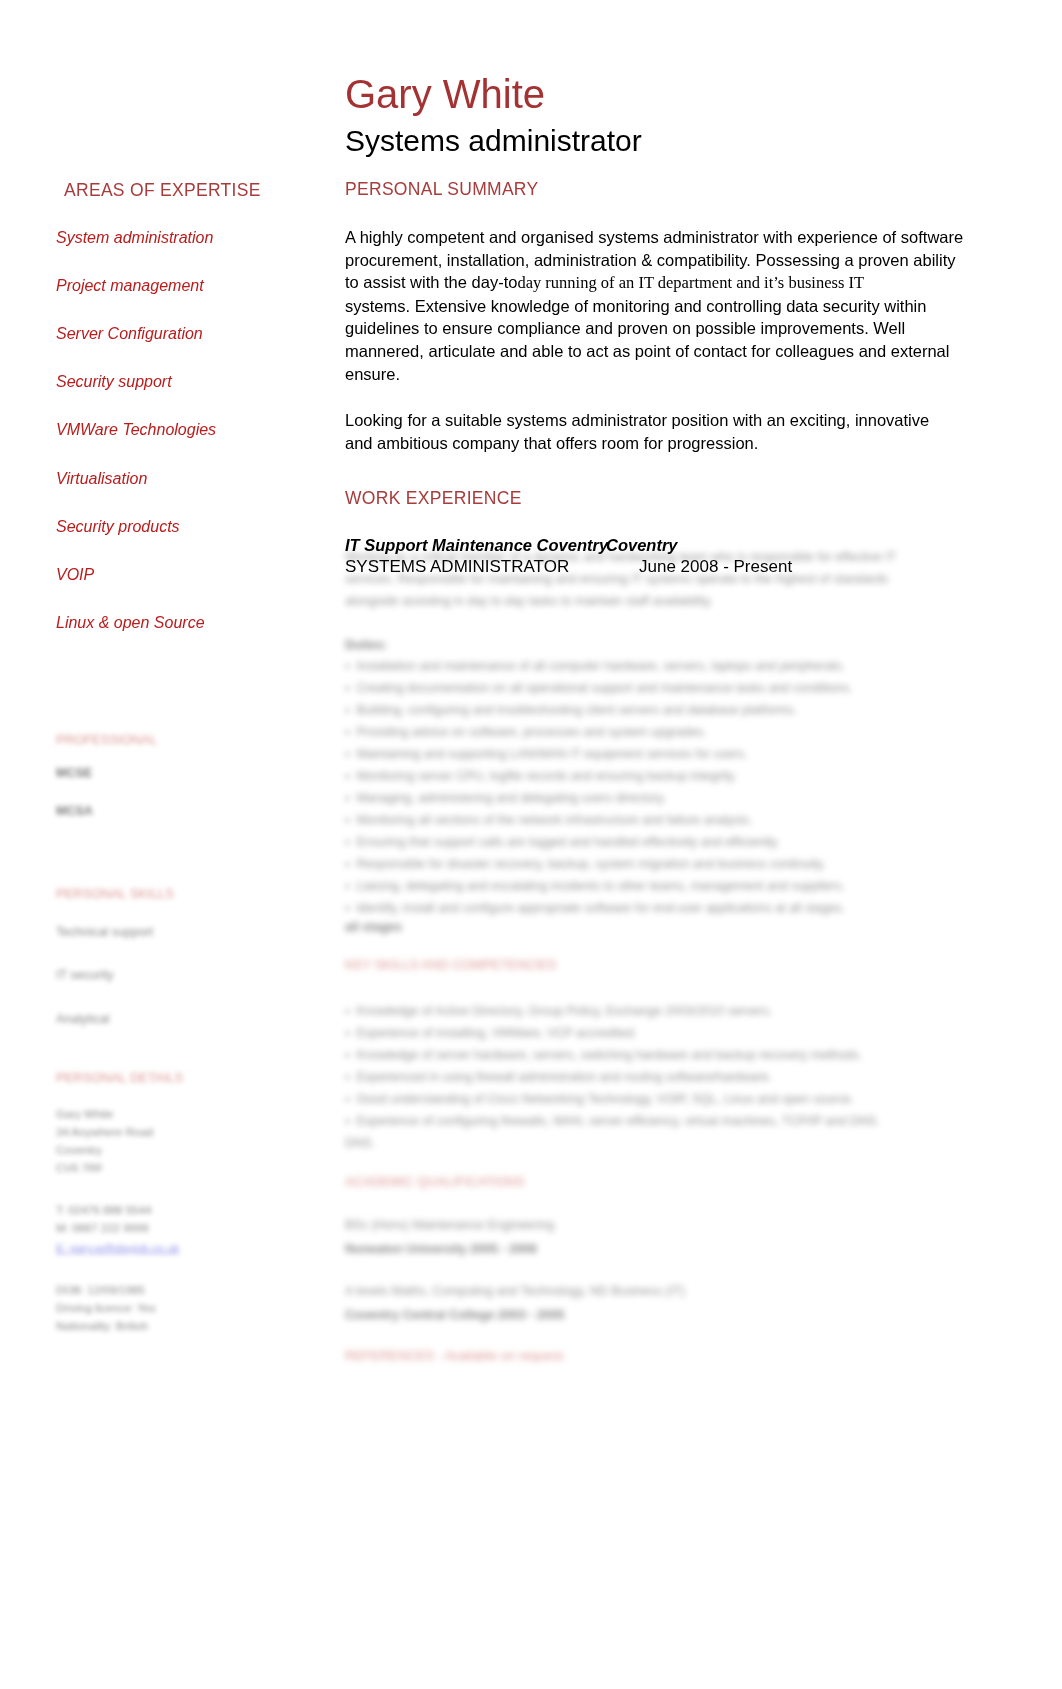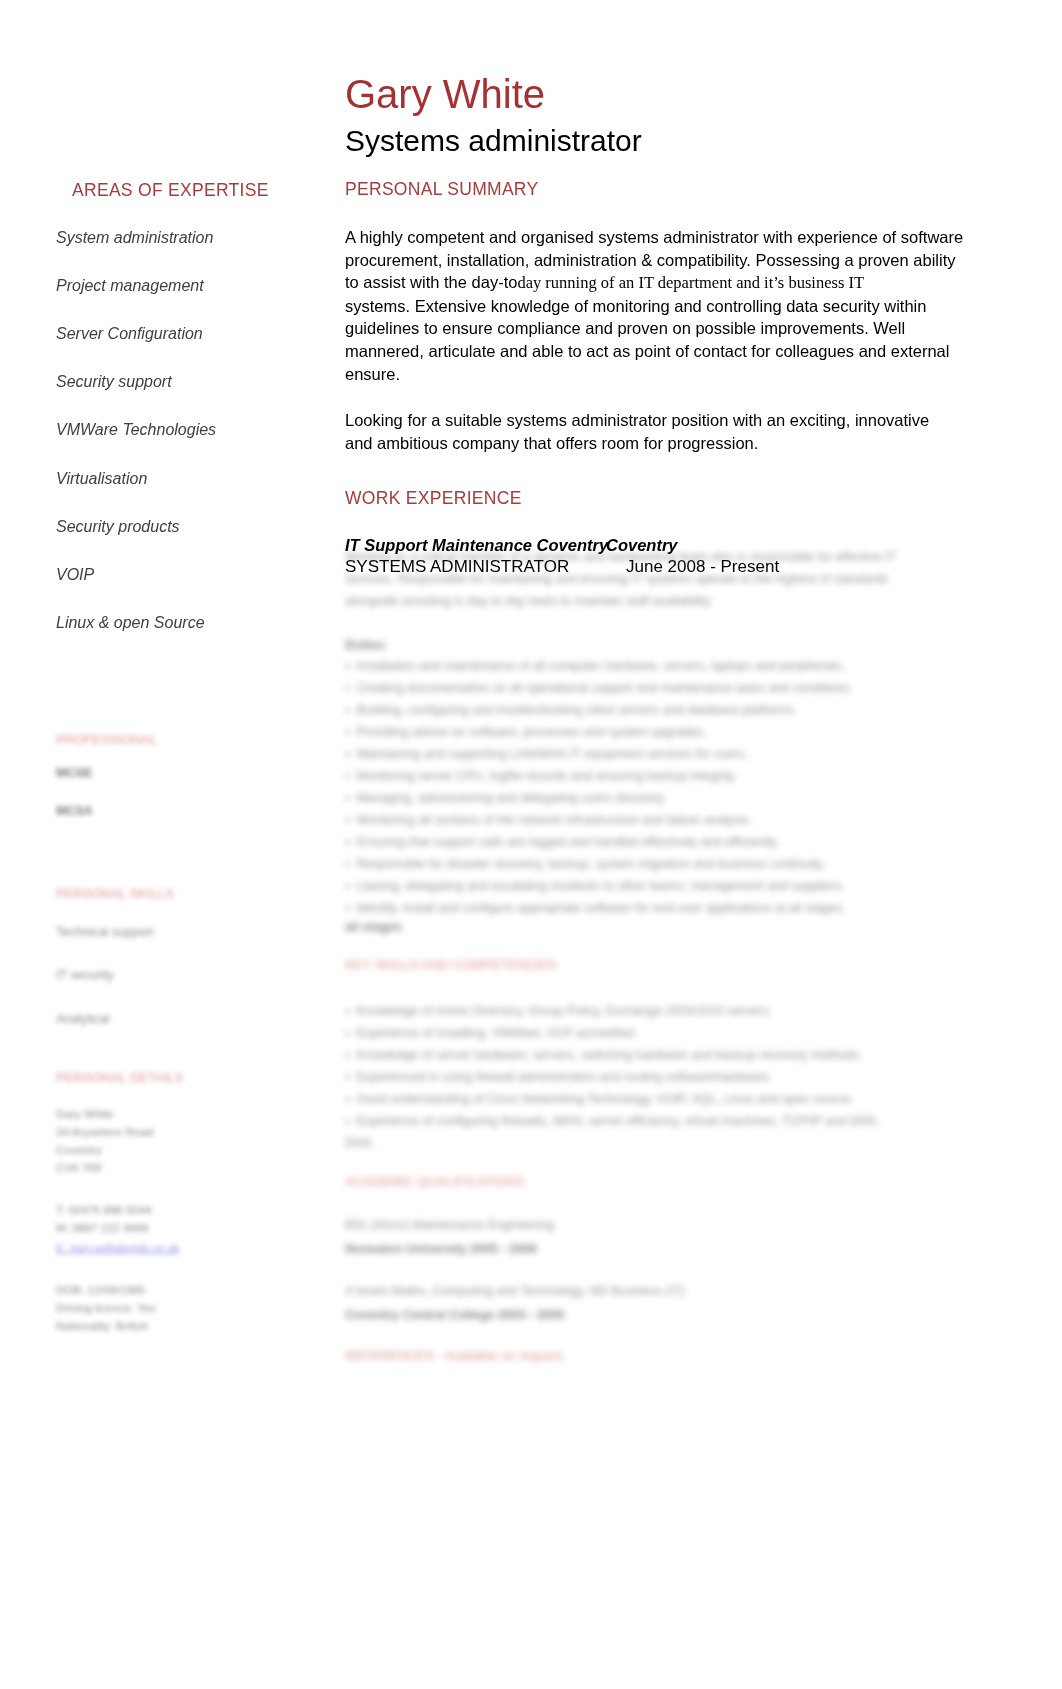--- a/index.html
+++ b/index.html
@@ -25,28 +25,28 @@
     position: absolute;
     left: 56px;
     top: 180px;
     width: 252px;
   }
   .side-heading {
     color: #a83b3b;
     font-size: 17.5px;
     letter-spacing: 0.3px;
     line-height: 1.2;
-    margin: 0 0 26px 16px;
+    margin: 0 0 26px 8px;
     font-weight: 400;
   }
   .side-item {
     font-style: italic;
     font-size: 16px;
     line-height: 1.32;
-    color: #404040;
+    color: #b91c1c;
     margin: 0 0 27px 0;
   }
   .side-item.two-line { margin-bottom: 25px; }
 
   
   .main {
     position: absolute;
     left: 345px;
     top: 72px;
     width: 730px;
@@ -106,21 +106,21 @@
   .exp-role {
     font-size: 17px;
     line-height: 1.3;
     margin: 0;
     position: relative;
     height: 23px;
     white-space: nowrap;
   }
   .exp-role .dates {
     position: absolute;
-    left: 281px;
+    left: 294px;
     top: 0;
   }
 
   
   .blur {
     position: absolute;
     filter: blur(2.6px);
     opacity: 0.62;
     white-space: nowrap;
     color: #3a3a3a;

